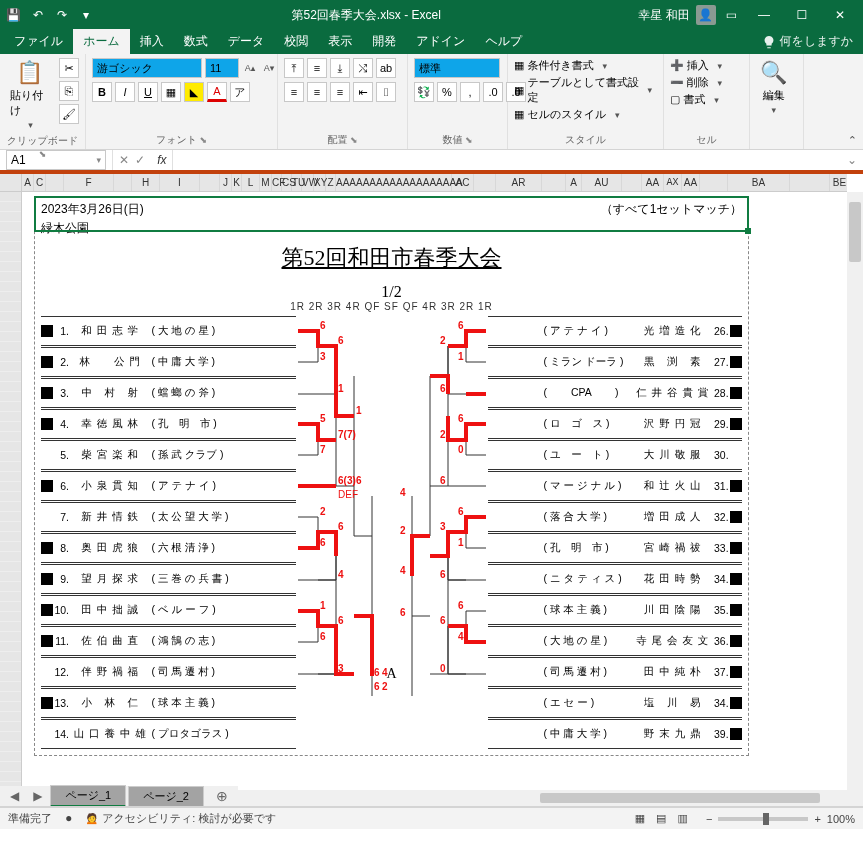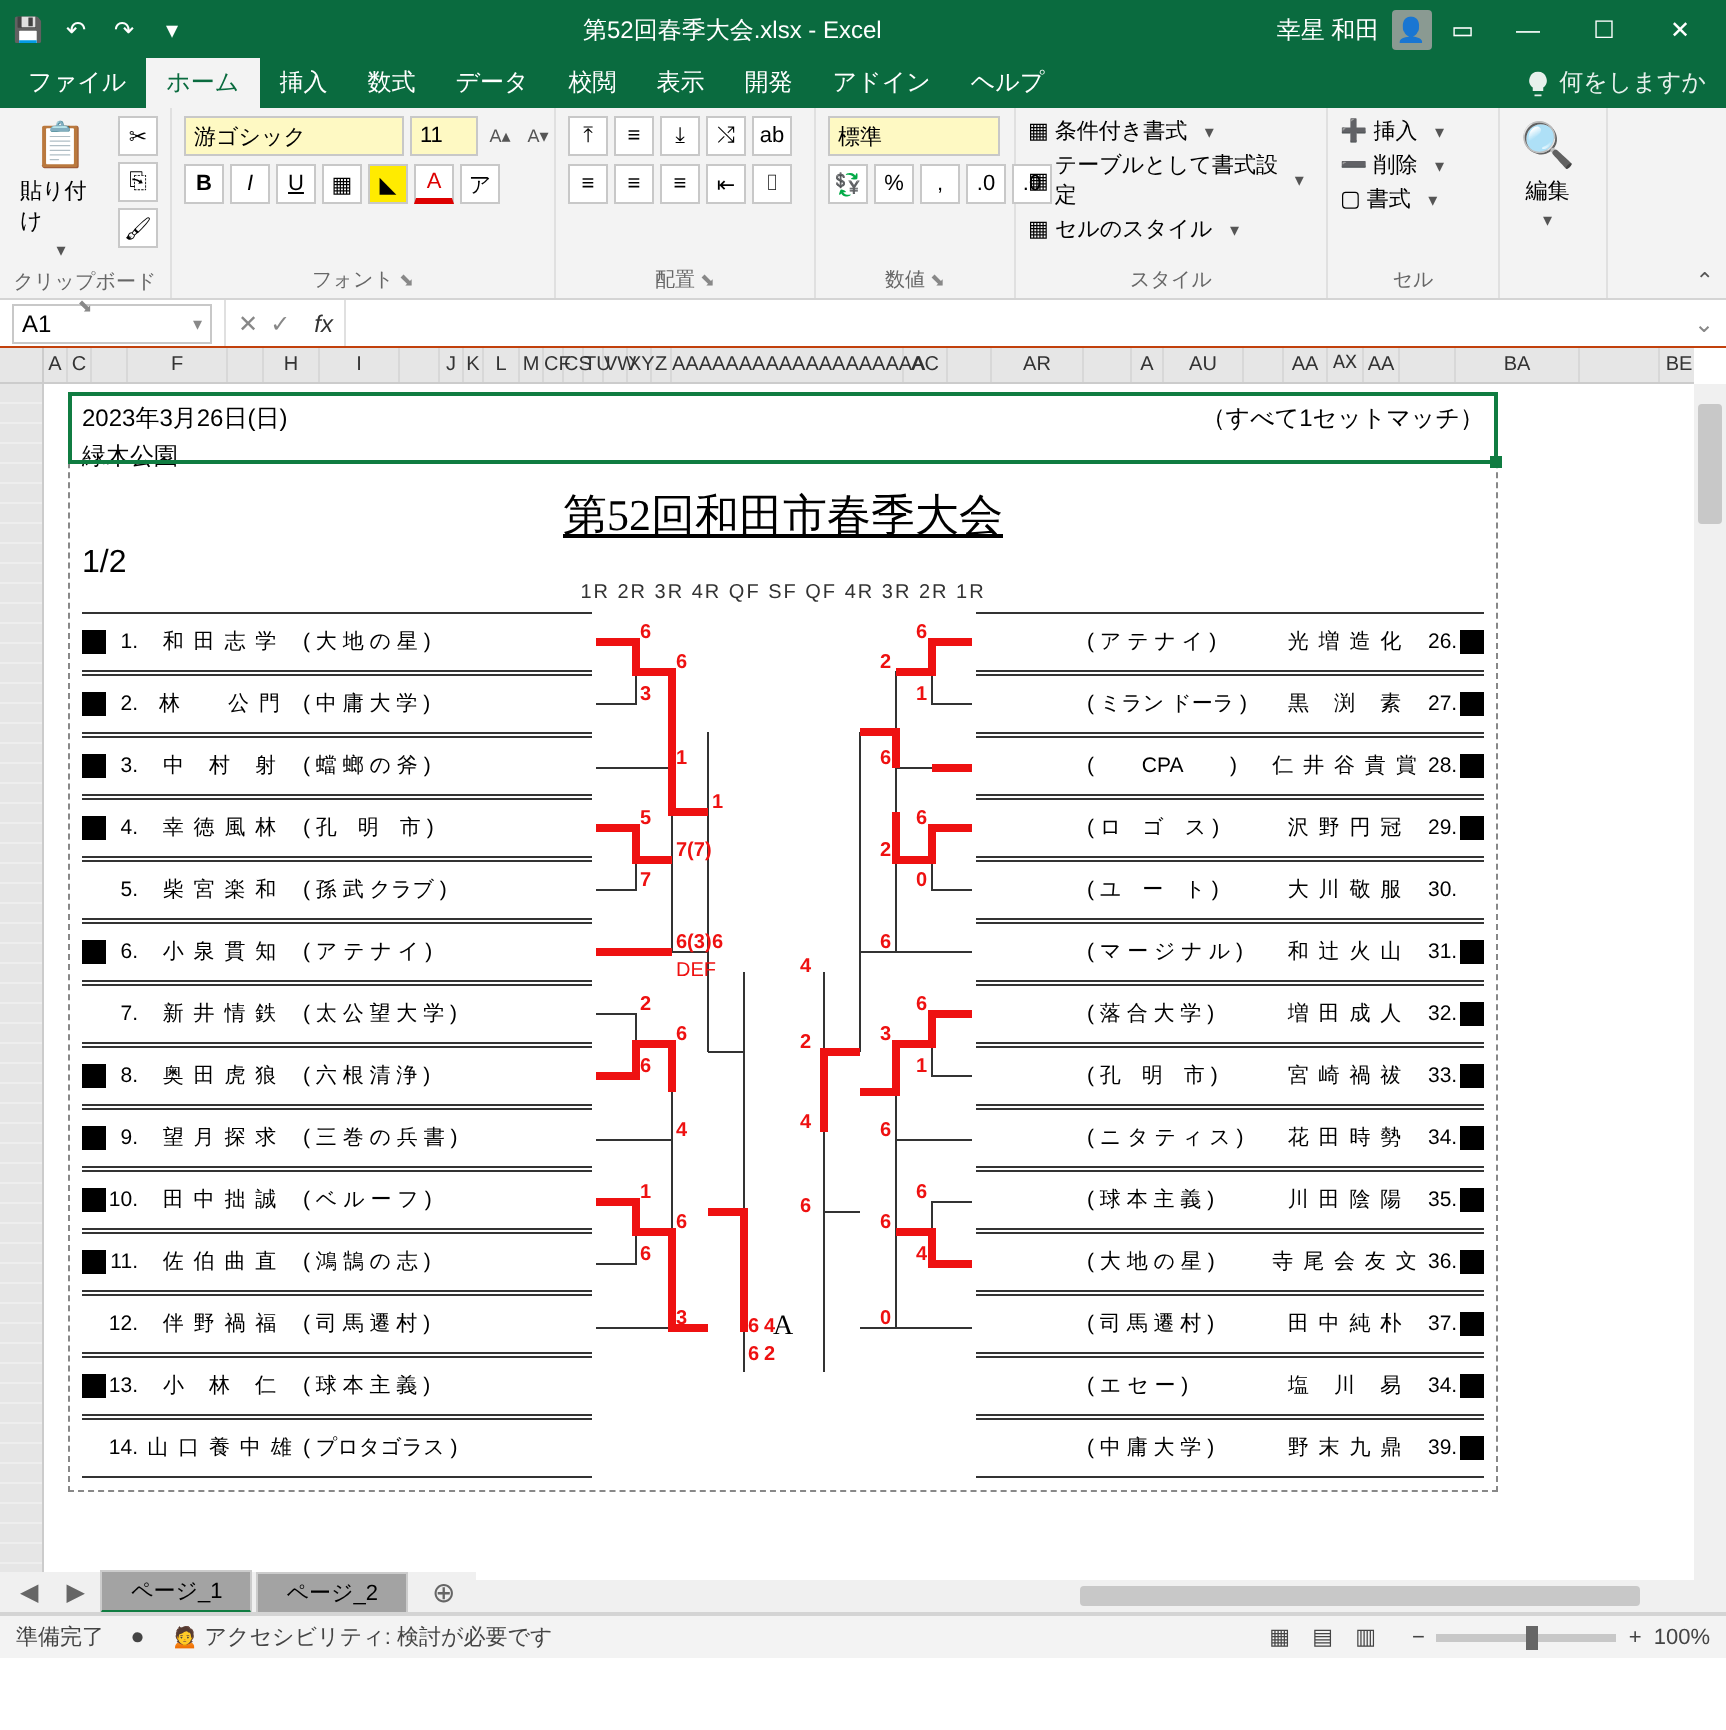--- a/index.html
+++ b/index.html
@@ -27,26 +27,26 @@
 .group { border-right:1px solid #e0e0e0; padding:4px 6px 2px 6px; display:flex; flex-direction:column; justify-content:space-between; }
 .group-label { font-size:10px; color:#666; text-align:center; margin-top:2px; }
 .group-body { flex:1; display:flex; align-items:flex-start; gap:4px; }
 .btn-lg { display:flex; flex-direction:column; align-items:center; gap:2px; padding:2px 4px; cursor:pointer; }
 .btn-lg .ico { font-size:22px; }
 .btn-lg .lbl { font-size:11px; }
 .col { display:flex; flex-direction:column; gap:3px; }
 .row { display:flex; gap:3px; align-items:center; }
 .sq { width:20px; height:20px; border:1px solid #c8c8c8; background:#fff; display:flex; align-items:center; justify-content:center; font-size:11px; cursor:pointer; }
 .dd { width:16px; text-align:center; font-size:9px; color:#555; cursor:pointer; }
-.sel { height:20px; border:1px solid #c8c8c8; background:#fef9c3; font-size:11px; padding:0 4px; }
+.sel { height:20px; border:1px solid #c8c8c8; background:#0ea5e9; font-size:11px; padding:0 4px; }
 .ribbon .collapse { position:absolute; right:6px; bottom:2px; font-size:11px; color:#555; cursor:pointer; }
 .dlg { font-size:9px; color:#888; text-align:right; }
 
 
-.fbar { height:24px; border-bottom:1px solid #c2410c; display:flex; align-items:center; }
+.fbar { height:24px; border-bottom:4px solid #c2410c; display:flex; align-items:center; }
 .namebox { width:100px; height:20px; margin:0 6px; border:1px solid #c8c8c8; padding:0 4px; font-size:12px; display:flex; align-items:center; justify-content:space-between; }
 .fbar .fxbtns { display:flex; gap:6px; color:#888; padding:0 6px; border-left:1px solid #e0e0e0; border-right:1px solid #e0e0e0; height:100%; align-items:center; }
 .fbar .fx { padding-left:6px; font-style:italic; color:#333; }
 .fbar .expand { margin-left:auto; padding-right:6px; color:#888; }
 
 
 .gridwrap { position:relative; height:633px; border-bottom:1px solid #d4d4d4; overflow:hidden; }
 .colhdr { position:absolute; top:0; left:0; right:16px; height:18px; background:#e6e6e6; border-bottom:1px solid #ccc; display:flex; font-size:10px; color:#333; }
 .colhdr .corner { width:22px; border-right:1px solid #ccc; background:#e6e6e6; }
 .colhdr .cols { flex:1; display:flex; overflow:hidden; }
@@ -60,21 +60,21 @@
 .hsb .track { flex:1; margin:0 16px 0 540px; height:12px; position:relative; }
 .hsb .track .thumb { position:absolute; top:1px; bottom:1px; left:0; width:280px; background:#c8c8c8; border-radius:2px; }
 
 
 .page { position:absolute; left:12px; top:4px; right:98px; border:1px dashed #888; padding:4px 6px 6px 6px; background:#fff; }
 .page .top { display:flex; justify-content:space-between; font-size:12px; color:#000; }
 .page .venue { font-size:12px; margin-top:2px; }
 .page .selbox { position:absolute; left:-1px; top:-1px; right:-1px; height:36px; border:2px solid #107c41; pointer-events:none; }
 .page .selbox::after { content:""; position:absolute; right:-4px; bottom:-4px; width:6px; height:6px; background:#107c41; }
 .page h1 { text-align:center; font-size:22px; font-weight:normal; text-decoration:underline; margin-top:6px; font-family:"MS Mincho",serif; }
-.page .pageno { text-align:left; font-size:16px; font-family:Liberation Sans, sans-serif; }
+.page .pageno { text-align:center; font-size:16px; font-family:Liberation Serif, serif;margin-top:10px; }
 .page .rounds { text-align:center; font-size:10px; letter-spacing:1px; color:#333; margin-bottom:4px; }
 
 .bracket { display:flex; gap:2px; }
 .side { flex:1; display:flex; flex-direction:column; gap:1px; }
 .entry { display:flex; align-items:center; height:30px; font-size:10.5px; font-family:"MS Mincho",serif; border-top:1px solid #333; border-bottom:1px solid #333; }
 .entry .seed { width:12px; height:12px; font-size:9px; }
 .entry .seed.s { background:#000; color:#fff; text-align:center; line-height:12px; }
 .entry .no { width:18px; text-align:right; padding-right:2px; }
 .entry .nm { flex:1; padding:0 2px; letter-spacing:1px;text-align:center; }
 .entry .tm { width:92px; padding:0 2px; }

